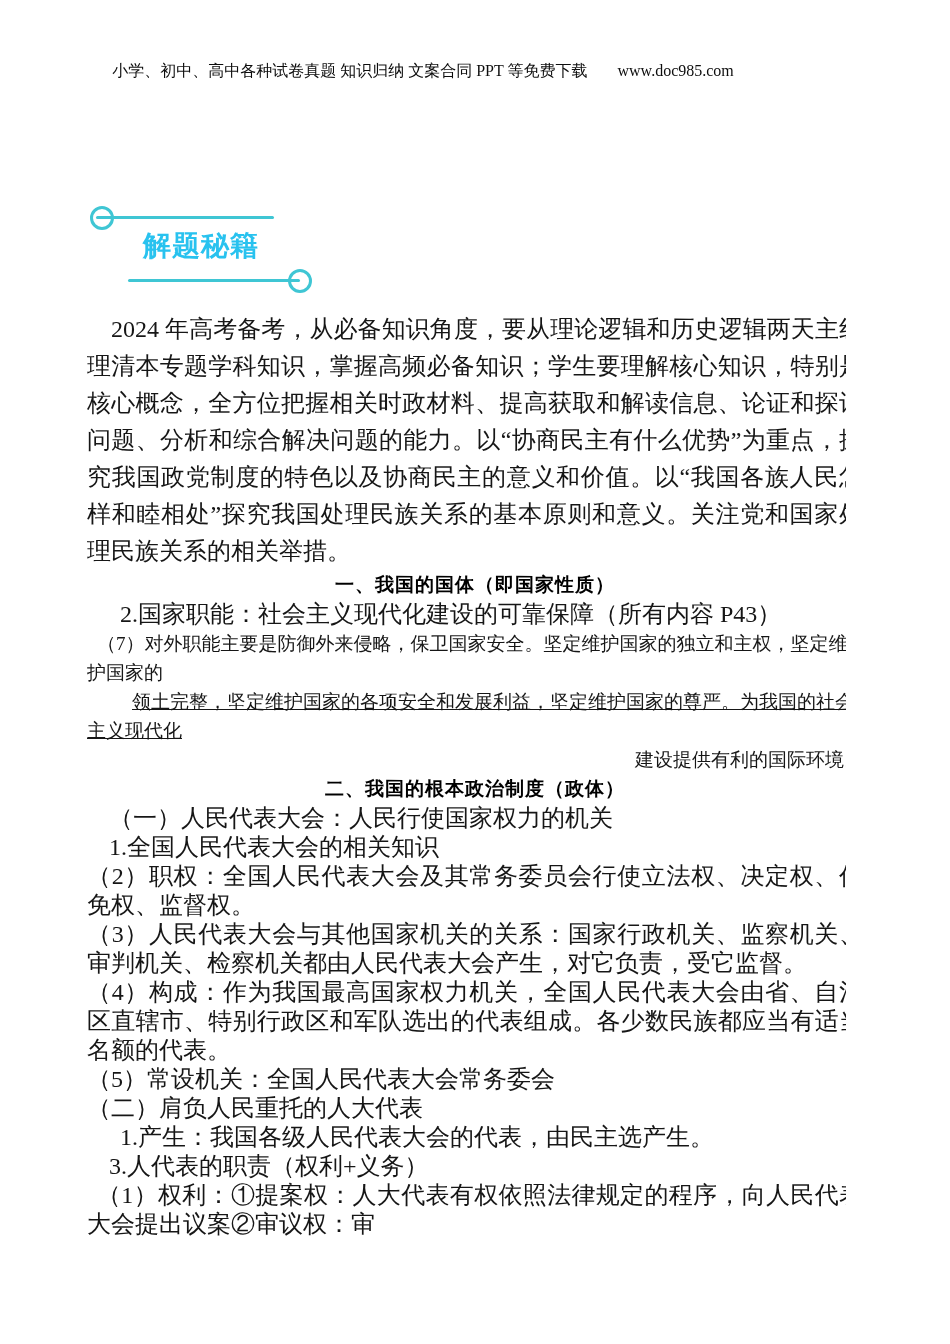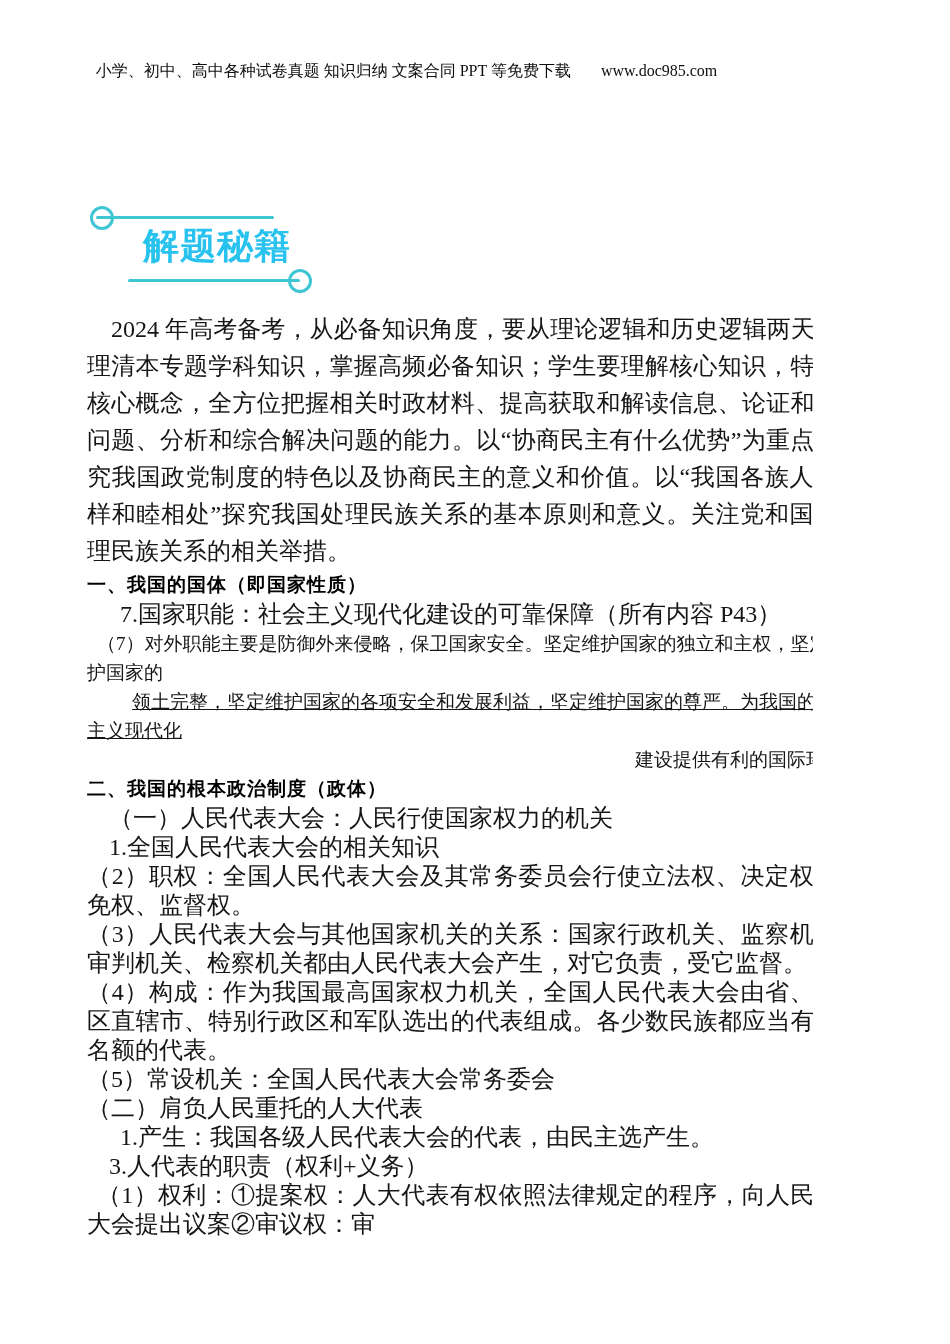--- a/index.html
+++ b/index.html
@@ -4,20 +4,21 @@
 <style>
   html, body { margin: 0; padding: 0; background: #ffffff; }
   .page {
     position: relative;
     width: 813px;
     height: 1344px;
     background: #ffffff;
     overflow: hidden;
     font-family: "Liberation Serif", "DejaVu Serif", serif;
     color: #161616;
+    padding-left: 33px;
   }
 
   
   .doc-header {
     position: absolute;
     top: 61px;
     left: 0;
     width: 100%;
     text-align: center;
     font-size: 16px;
@@ -45,21 +46,21 @@
     background: transparent;
   }
   .badge .ring-top-left { left: 90px; top: 206px; }
   .badge .ring-bottom-right { left: 288px; top: 269px; }
   .badge .badge-title {
     position: absolute;
     left: 143px;
     top: 230px;
     font-family: "Liberation Sans", "DejaVu Sans", sans-serif;
     font-weight: bold;
-    font-size: 36px;
+    font-size: 28px;
     line-height: 32px;
     letter-spacing: 1px;
     color: #28c2ef;
   }
 
   
   .content {
     position: absolute;
     left: 87px;
     top: 311px;
@@ -73,21 +74,21 @@
     word-break: break-all;
   }
   .intro { line-height: 37px; }
   .heading {
     font-family: "Liberation Sans", "DejaVu Sans", sans-serif;
     font-weight: bold;
     font-size: 19px;
     line-height: 30px;
     letter-spacing: 1px;
     color: #000000;
-    text-align: left;
+    text-align: center;
   }
   .ln { margin: 0; font-size: 19px; line-height: 29px; text-align: left; }
 
   
   .i-intro { text-indent: 24px; }
   .i-num   { text-indent: 33px; }
   .i-mid   { text-indent: 22px; }
   .i-paren { text-indent: 10px; }
   .i-zero  { text-indent: 0; }
   .i-deep  { text-indent: 45px; text-decoration: underline; }
@@ -108,21 +109,21 @@
     <div class="badge-title">解题秘籍</div>
     <span class="line line-bottom"></span>
     <span class="ring ring-bottom-right"></span>
   </div>
 
   <div class="content">
     <p class="p intro i-intro">2024 年高考备考，从必备知识角度，要从理论逻辑和历史逻辑两天主线理清本专题学科知识，掌握高频必备知识；学生要理解核心知识，特别是核心概念，全方位把握相关时政材料、提高获取和解读信息、论证和探讨问题、分析和综合解决问题的能力。以“协商民主有什么优势”为重点，探究我国政党制度的特色以及协商民主的意义和价值。以“我国各族人民怎样和睦相处”探究我国处理民族关系的基本原则和意义。关注党和国家处理民族关系的相关举措。</p>
 
     <p class="p heading i-zero">一、我国的国体（即国家性质）</p>
 
-    <p class="p i-num">7.国家职能：社会主义现代化建设的可靠保障（所有内容 P43）</p>
+    <p class="p i-num">2.国家职能：社会主义现代化建设的可靠保障（所有内容 P43）</p>
 
     <div>
       <p class="ln i-paren">（7）对外职能主要是防御外来侵略，保卫国家安全。坚定维护国家的独立和主权，坚定维护国家的</p>
       <p class="ln i-deep">领土完整，坚定维护国家的各项安全和发展利益，坚定维护国家的尊严。为我国的社会主义现代化</p>
       <p class="ln i-tiny">建设提供有利的国际环境。</p>
     </div>
 
     <p class="p heading i-zero">二、我国的根本政治制度（政体）</p>
 
     <p class="p i-mid">（一）人民代表大会：人民行使国家权力的机关</p>

